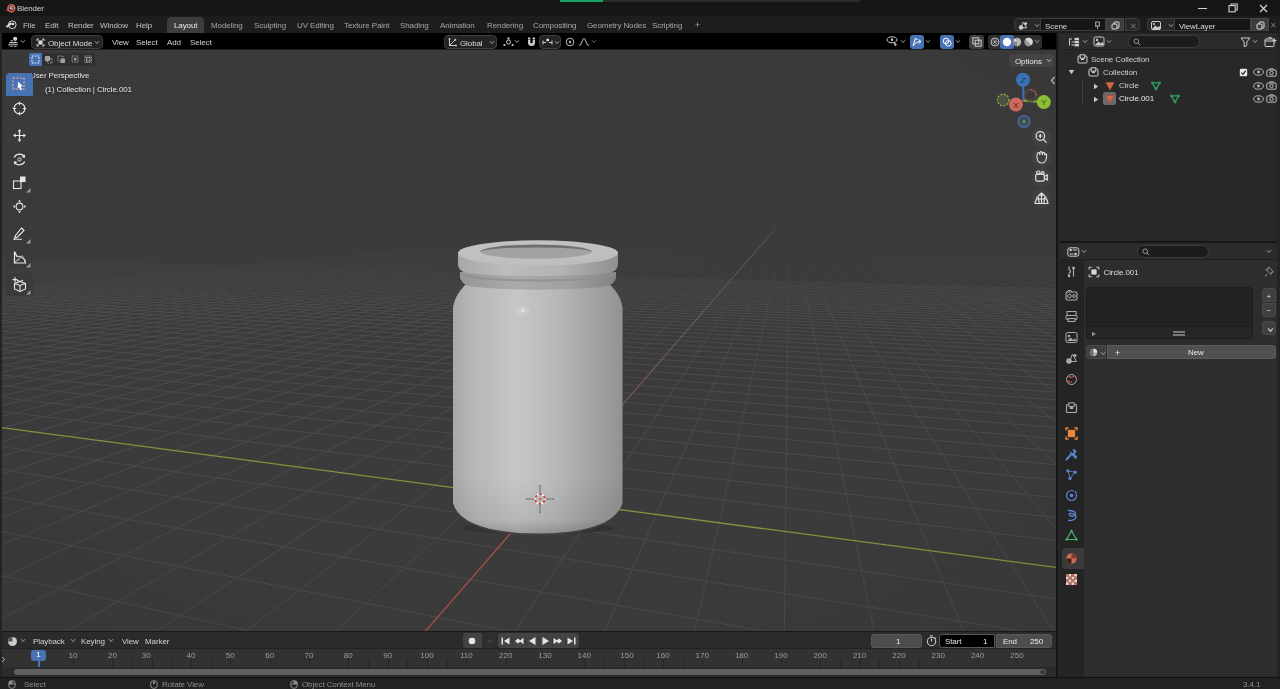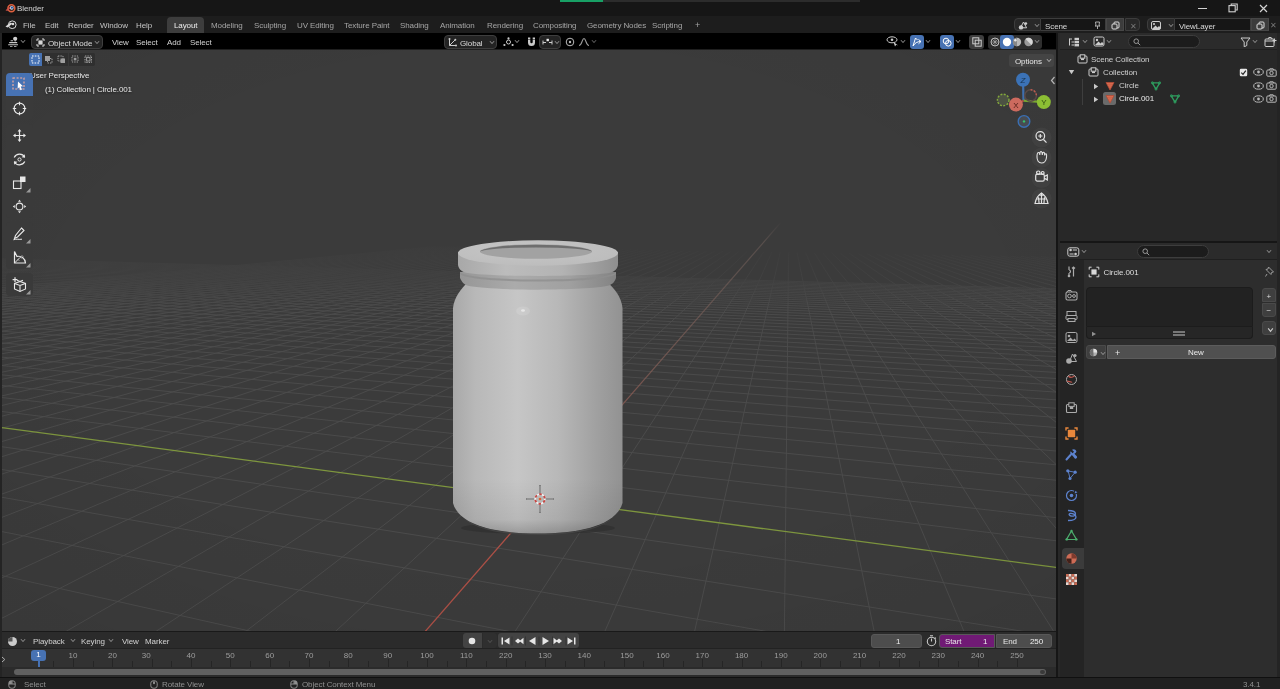--- a/index.html
+++ b/index.html
@@ -968,21 +968,21 @@
         <path d="M69.5 1.5 L75 5 L69.5 8.5 Z M76 1.5 L76 8.5 L77.5 8.5 L77.5 1.5 Z"></path>
       </g>
     </svg>
     <div class="abs" style="left:871px;top:1.5px;width:51px;height:14px;background:#4d4d4d;border:1px solid #585858;border-radius:3px;">
       <span class="lbl" style="left:24px;top:2.8px;color:#efefef;">1</span>
     </div>
     <svg class="abs" style="left:926px;top:3px" width="11" height="12" viewBox="0 0 11 12">
           <circle cx="5.5" cy="6.5" r="4.2" fill="none" stroke="#c9c9c9" stroke-width="1.1"></circle>
           <path d="M5.5 6.5 L5.5 3.5 M4 0.8 L7 0.8 M8.7 2.5 L9.8 3.6" stroke="#c9c9c9" stroke-width="1.1"></path>
         </svg>
-    <div class="abs" style="left:939px;top:1.5px;width:56px;height:14px;background:#701a75;border:1px solid #585858;border-radius:3px 0 0 3px;">
+    <div class="abs" style="left:939px;top:1.5px;width:56px;height:14px;background:#000000;border:1px solid #585858;border-radius:3px 0 0 3px;">
       <span class="lbl" style="left:5px;top:2.8px;color:#e6e6e6;">Start</span>
       <span class="lbl" style="left:43px;top:2.8px;color:#efefef;">1</span>
     </div>
     <div class="abs" style="left:996px;top:1.5px;width:56px;height:14px;background:#4d4d4d;border:1px solid #585858;border-radius:0 3px 3px 0;">
       <span class="lbl" style="left:6px;top:2.8px;color:#e6e6e6;">End</span>
       <span class="lbl" style="left:33px;top:2.8px;color:#efefef;">250</span>
     </div>
   </div>
 
   <div class="abs" style="left:0;top:18px;width:1056px;height:17.5px;background:#323232;overflow:hidden;" id="ruler">

